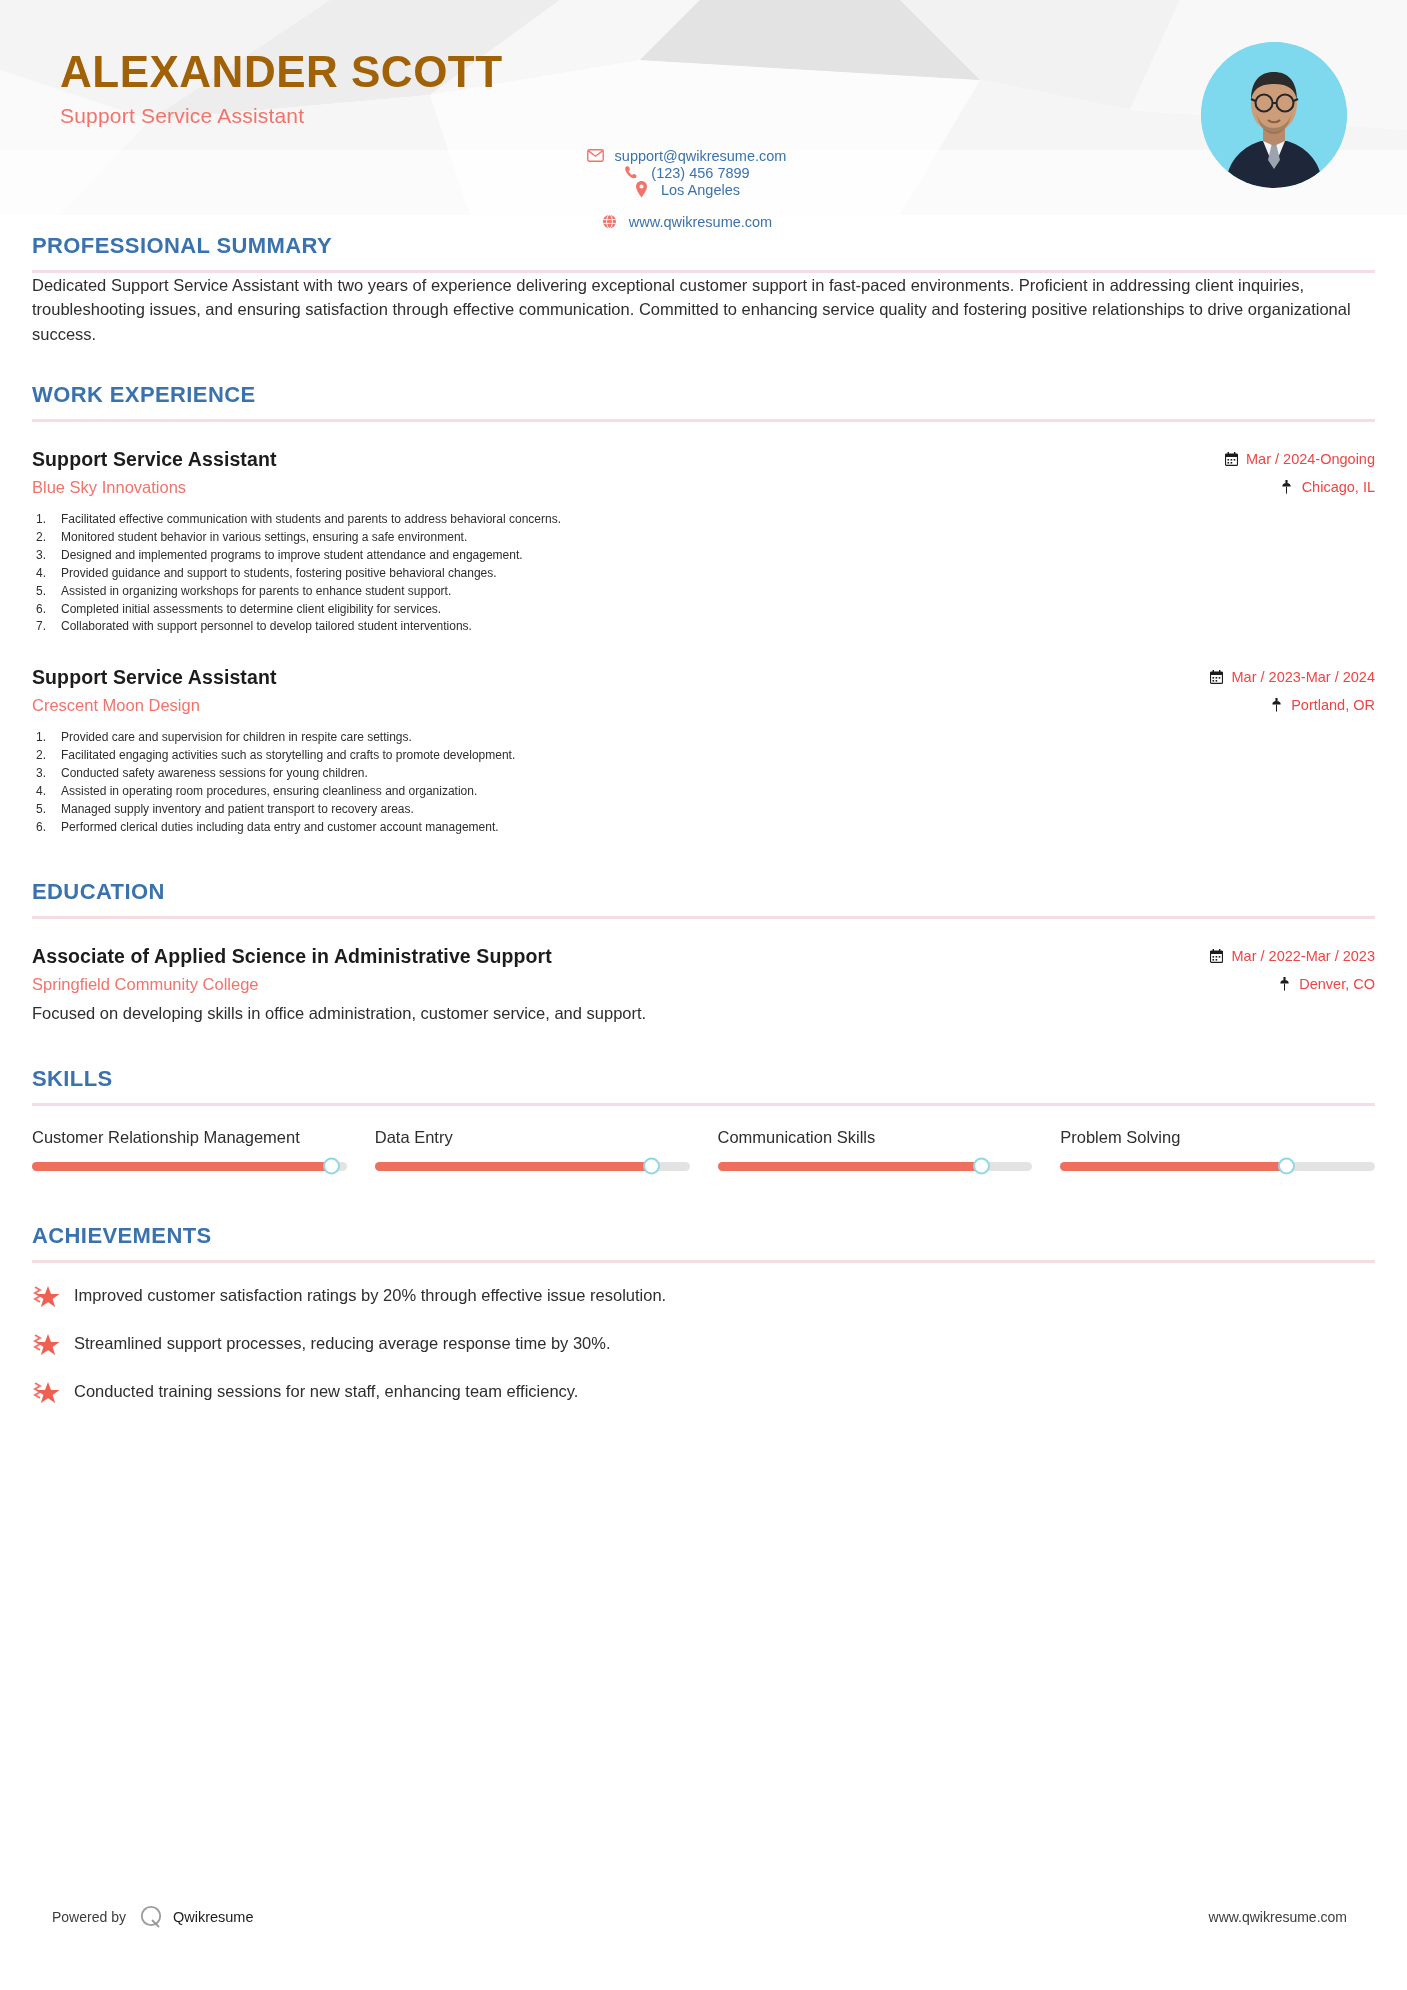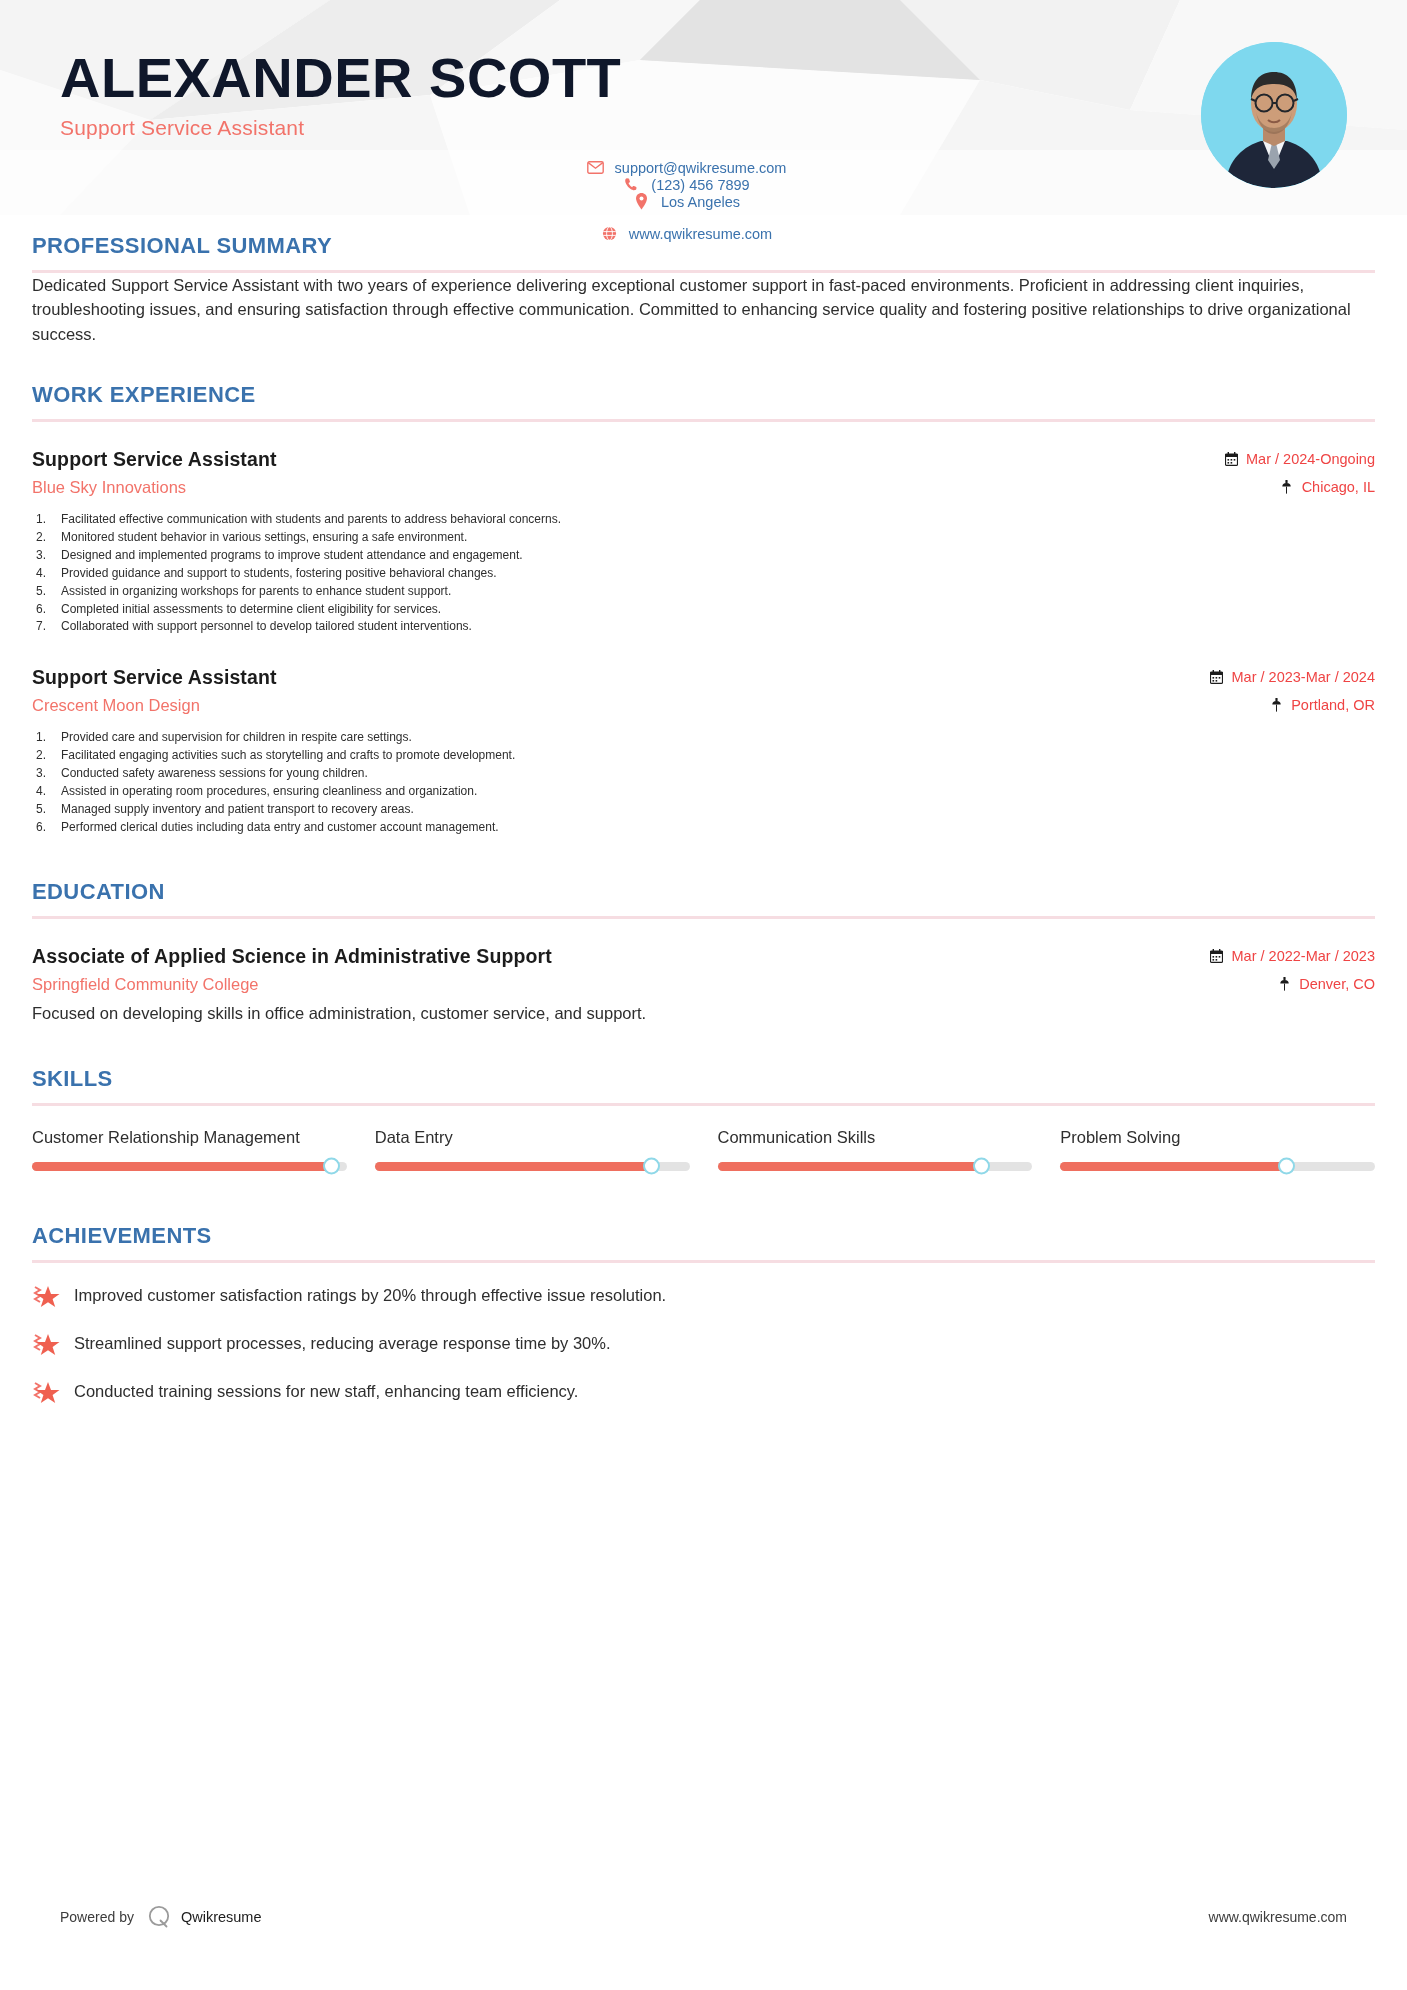--- a/index.html
+++ b/index.html
@@ -30,24 +30,24 @@
   .hdr-bg svg { display: block; }
 
   
   .header {
     position: relative;
     z-index: 2;
     padding: 50px 60px 0 60px;
     height: 215px;
   }
   .name {
-    font-size: 56px;
+    font-size: 44px;
     font-weight: bold;
     letter-spacing: 0.5px;
-    color: #0f172a;
+    color: #a16207;
     line-height: 1.0;
   }
   .role {
     margin-top: 10px;
     font-size: 21px;
     color: #f2736a;
     letter-spacing: 0.2px;
   }
   .contact-row {
     margin-top: 19px;
@@ -253,21 +253,21 @@
   .ach-icon svg { display: block; }
   .ach-text {
     font-size: 16.5px;
     line-height: 1.4;
     color: #2e2e2e;
   }
 
   
   .footer {
     position: absolute;
-    left: 60px;
+    left: 52px;
     right: 60px;
     bottom: 60px;
     display: flex;
     align-items: center;
     justify-content: space-between;
     z-index: 2;
   }
   .footer-left {
     display: flex;
     align-items: center;

